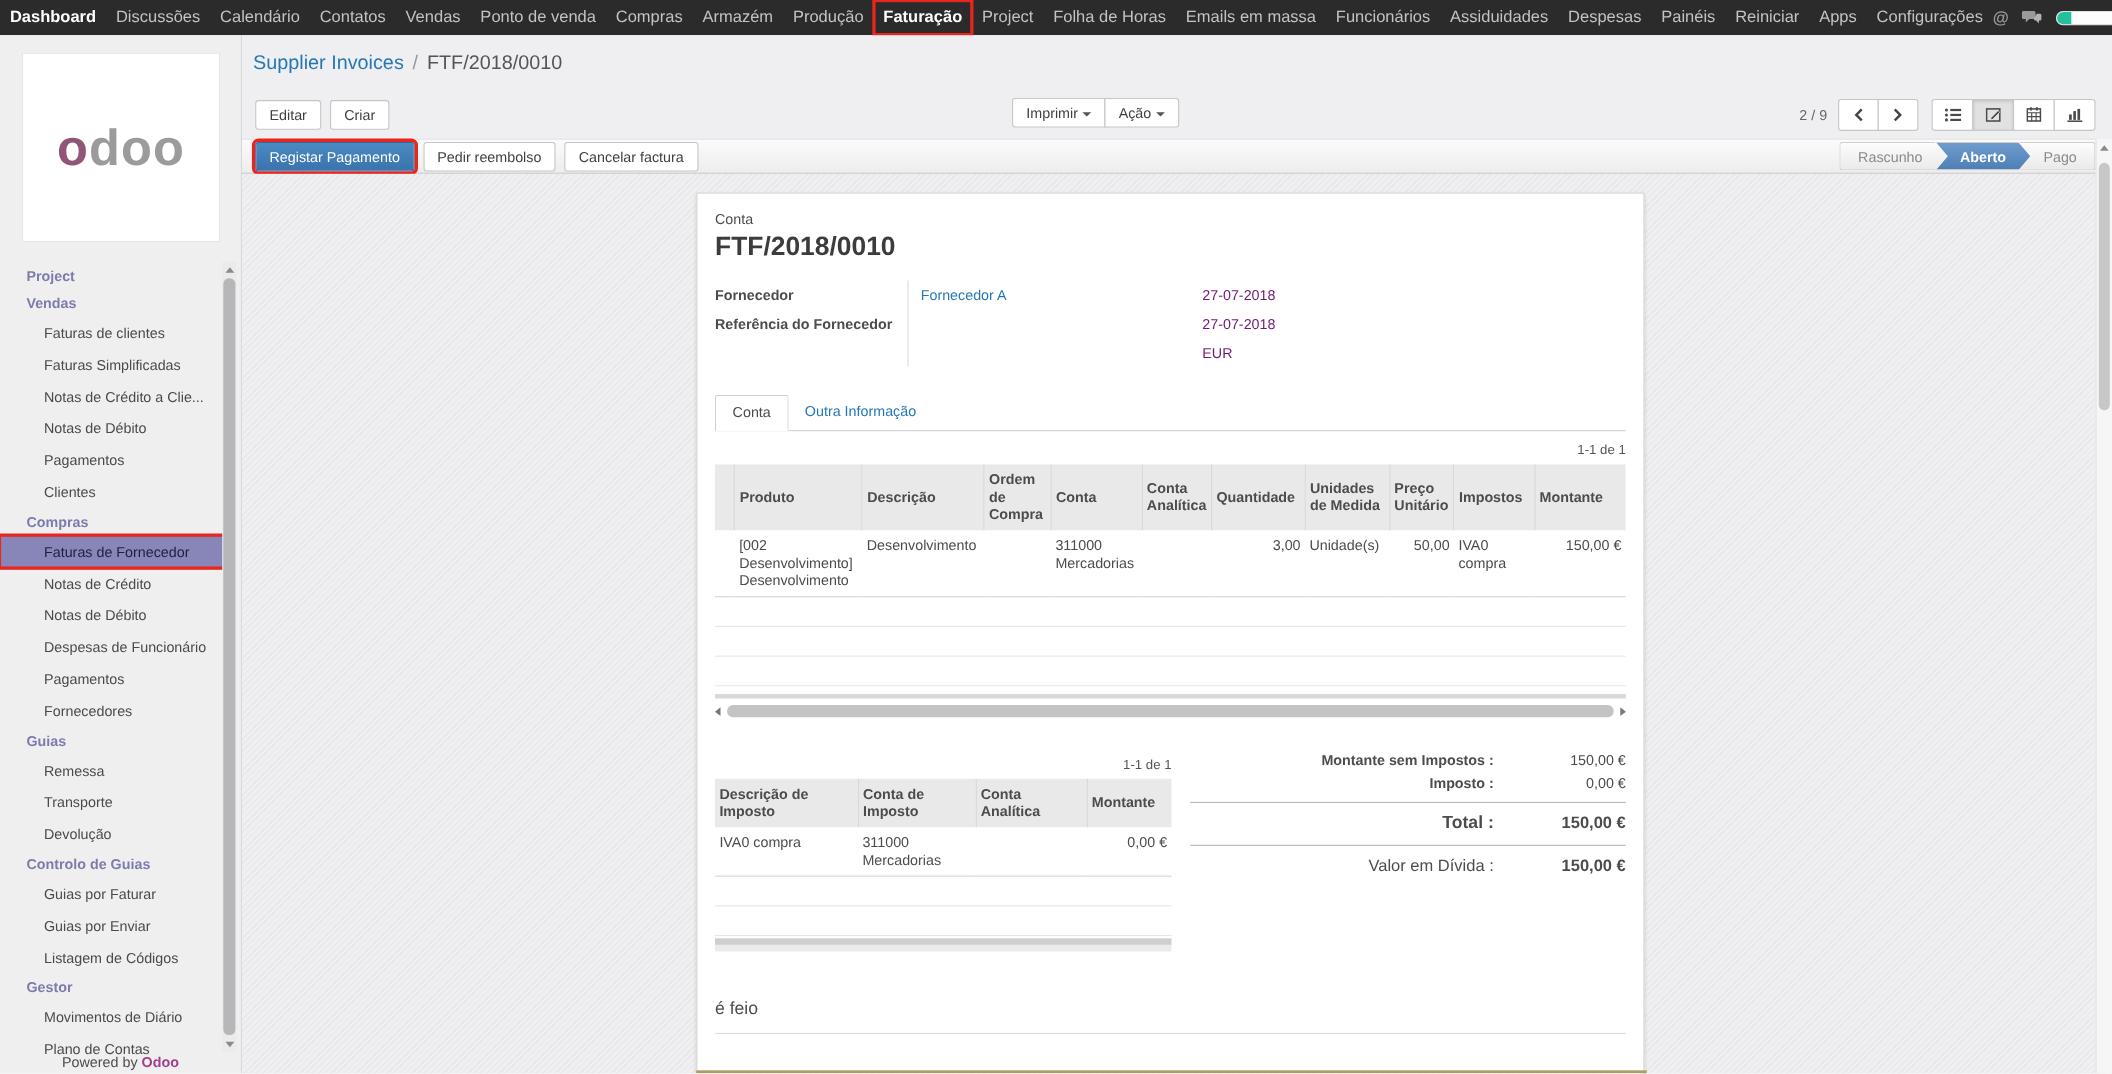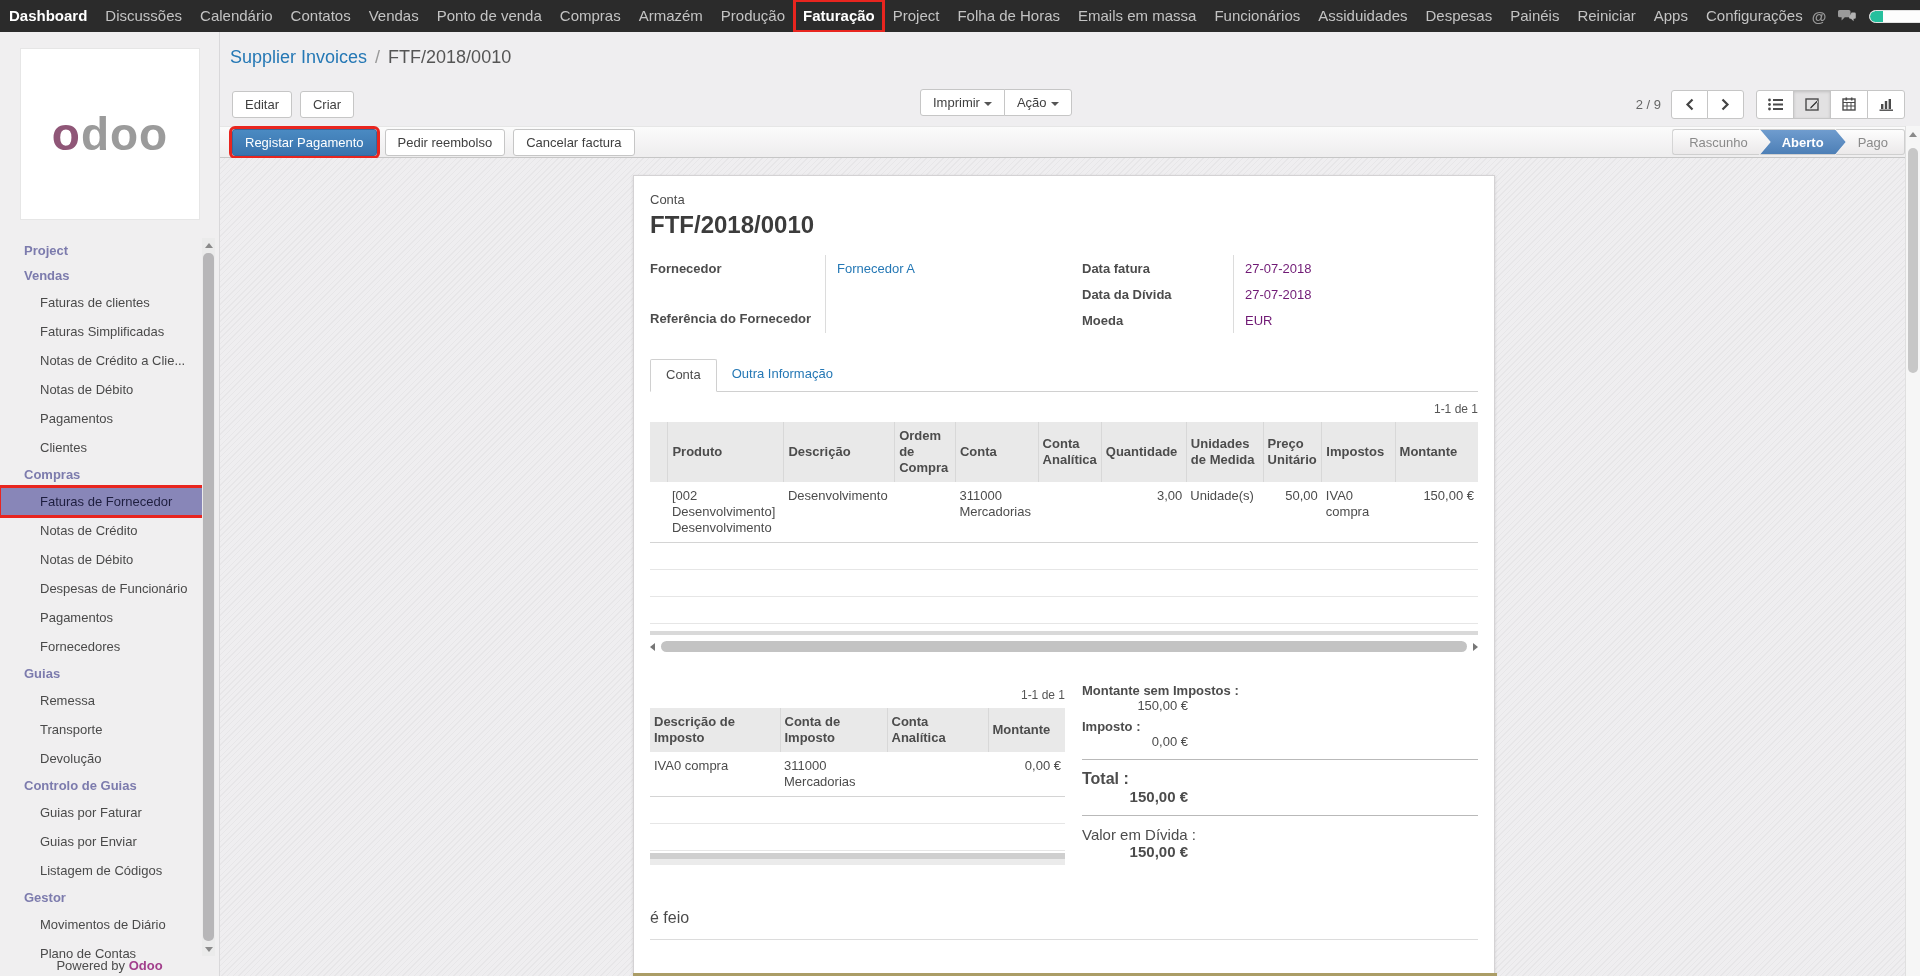--- a/index.html
+++ b/index.html
@@ -88,21 +88,21 @@
   .field-groups { display:flex; margin-top:16px; }
   .fgroup { display:flex; }
   .fgroup.left { width:432px; }
   .fgroup.right { margin-left:0; }
   .flabels { display:flex; flex-direction:column; border-right:1px solid #dcdcdc; }
   .fvalues { display:flex; flex-direction:column; padding-left:11px; }
   .frow { height:26px; display:flex; align-items:center; }
   .flabel { font-weight:bold; color:#4c4c4c; padding-right:10px; white-space:nowrap; }
   .fvalue { color:#701a75; white-space:nowrap; }
   .fvalue.link { color:#2578b5; cursor:pointer; }
-  .fgroup.left .flabels { width:176px;gap:24px; }
+  .fgroup.left .flabels { width:176px; }
   .fgroup.left .fvalues { width:255px; }
   .fgroup.right .flabels { width:152px; }
 
   .tabs-row { margin-top:26px; border-bottom:1px solid #d0d0d0; display:flex; height:33px; }
   .tab { padding:7px 15px; font-size:13px; cursor:pointer; }
   .tab.active { background:#fff; border:1px solid #d0d0d0; border-bottom:1px solid #fff; margin-bottom:-1px; color:#4c4c4c; border-radius:2px 2px 0 0; }
   .tab.inactive { color:#2578b5; }
 
   .mini-pager { font-size:12px; color:#555; text-align:right; margin:10px 0 6px 0; }
 
@@ -121,21 +121,21 @@
   .tri-right { width:0; height:0; border-top:4px solid transparent; border-bottom:4px solid transparent; border-left:5px solid #777; }
   .hscroll-thumb { flex:1; height:11px; background:#c3c3c3; border-radius:6px; margin:0 6px; }
 
   .section2 { display:flex; margin-top:24px; }
   .tax-block { width:415px; }
   .tax-bottom-bar { margin-top:2px; width:415px; }
   .tax-bottom-bar .b1 { height:6px; background:#cfcfcf; }
   .tax-bottom-bar .b2 { height:6px; background:#ebebeb; }
 
   .totals { margin-left:auto; width:396px; padding-top:2px; }
-  .totals-row { display:flex; align-items:baseline; padding:3px 0;flex-direction:column; }
+  .totals-row { display:flex; align-items:baseline; padding:3px 0; }
   .totals-label { flex:1; text-align:right; font-weight:bold; font-size:13px; color:#4c4c4c; padding-right:14px; }
   .totals-value { width:106px; text-align:right; font-size:13px; color:#4c4c4c; }
   .totals-sep { border-top:1px solid #b9b9b9; margin:7px 0; }
   .totals-row.total .totals-label { font-size:16px; }
   .totals-row.total .totals-value { font-size:15px; font-weight:bold; }
   .totals-row.residual .totals-label { font-weight:normal; font-size:15px; }
   .totals-row.residual .totals-value { font-size:15px; font-weight:bold; }
 
   .note-text { margin-top:44px; font-size:16px; color:#4c4c4c; }
   .note-sep { border-top:1px solid #dcdcdc; margin-top:12px; width:828px; }
@@ -343,31 +343,20 @@
               <div class="fvalues">
                 <div class="frow">
                     <span class="fvalue link">Fornecedor A</span>
                   </div>
                 <div class="frow">
                     <span class="fvalue"></span>
                   </div>
               </div>
             </div>
             <div class="fgroup right">
-              <div class="flabels">
-                <div class="frow">
-                    <span class="flabel">Data fatura</span>
-                  </div>
-                <div class="frow">
-                    <span class="flabel">Data da Dívida</span>
-                  </div>
-                <div class="frow">
-                    <span class="flabel">Moeda</span>
-                  </div>
-              </div>
               <div class="fvalues">
                 <div class="frow">
                     <span class="fvalue">27-07-2018</span>
                   </div>
                 <div class="frow">
                     <span class="fvalue">27-07-2018</span>
                   </div>
                 <div class="frow">
                     <span class="fvalue">EUR</span>
                   </div>

